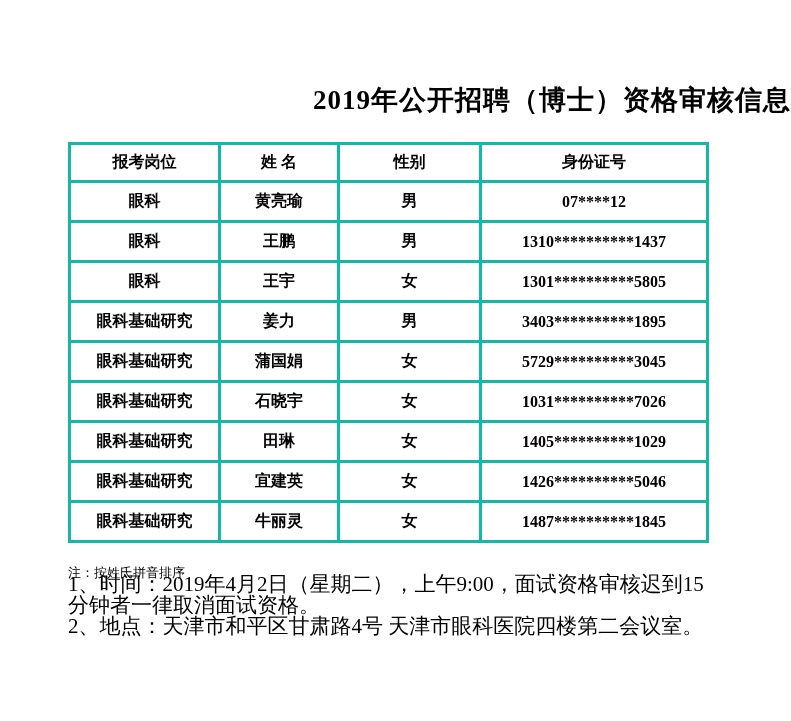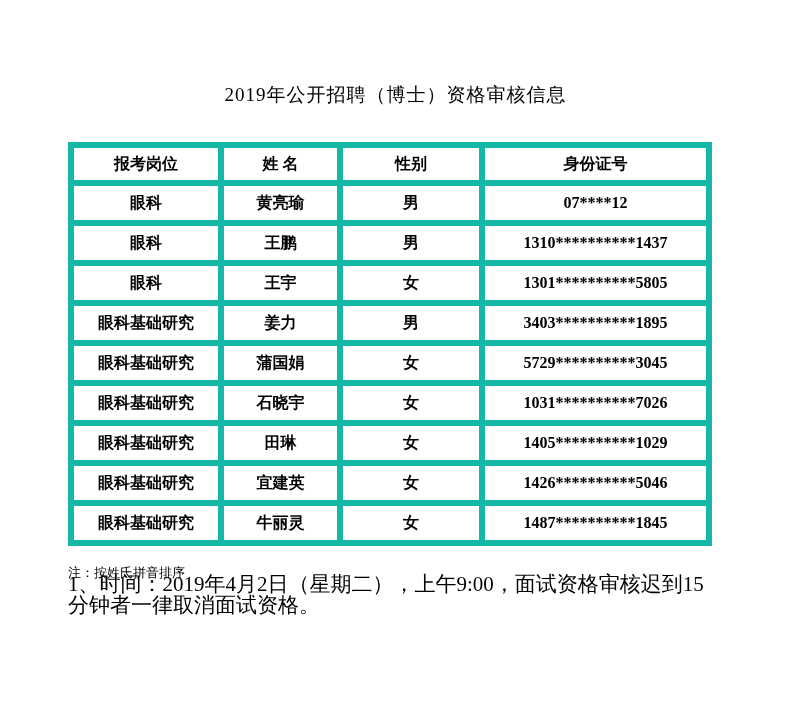--- a/index.html
+++ b/index.html
@@ -17,43 +17,43 @@
     left: 0; top: 0;
     width: 791px;
     height: 721px;
     background: #ffffff;
   }
   .doc-title {
     position: absolute;
     top: 82px;
     left: 0;
     width: 791px;
-    text-align: center;
-    font-size: 19px;
-    font-weight: normal;
+    text-align: right;
+    font-size: 27px;
+    font-weight: bold;
     letter-spacing: 1px;
     white-space: nowrap;
   }
   table.review-table {
     position: absolute;
     left: 68px;
     top: 142px;
     width: 638px;
     border-collapse: collapse;
     table-layout: fixed;
     border: 2px solid #000000;
     font-size: 16px;
   }
   table.review-table col.c1 { width: 150px; }
   table.review-table col.c2 { width: 119px; }
   table.review-table col.c3 { width: 142px; }
   table.review-table col.c4 { width: 227px; }
   table.review-table th,
   table.review-table td {
-    border: 6px solid #14b8a6;
+    border: 3px solid #14b8a6;
     text-align: center;
     vertical-align: middle;
     padding: 0;
   }
   table.review-table th {
     height: 38px;
     font-weight: bold;
     font-size: 16px;
   }
   table.review-table td {
@@ -154,15 +154,16 @@
         <td>女</td>
         <td>1487**********1845</td>
       </tr>
     </tbody>
   </table>
 
   <div class="sort-note">注：按姓氏拼音排序</div>
 
   <div class="notes">
     <p class="note-line">1、时间：2019年4月2日（星期二），上午9:00，面试资格审核迟到15分钟者一律取消面试资格。</p>
+    <p class="note-line">2、地点：天津市和平区甘肃路4号 天津市眼科医院四楼第二会议室。</p>
   </div>
 
 </div>
 
 </body></html>

